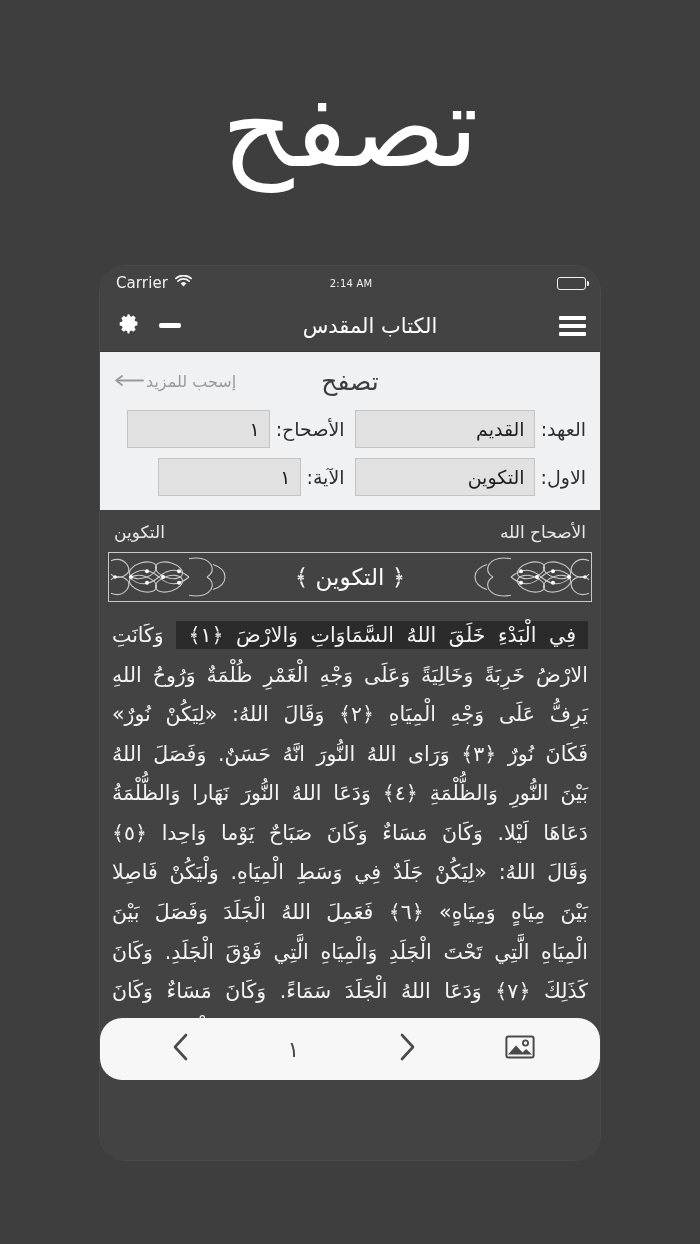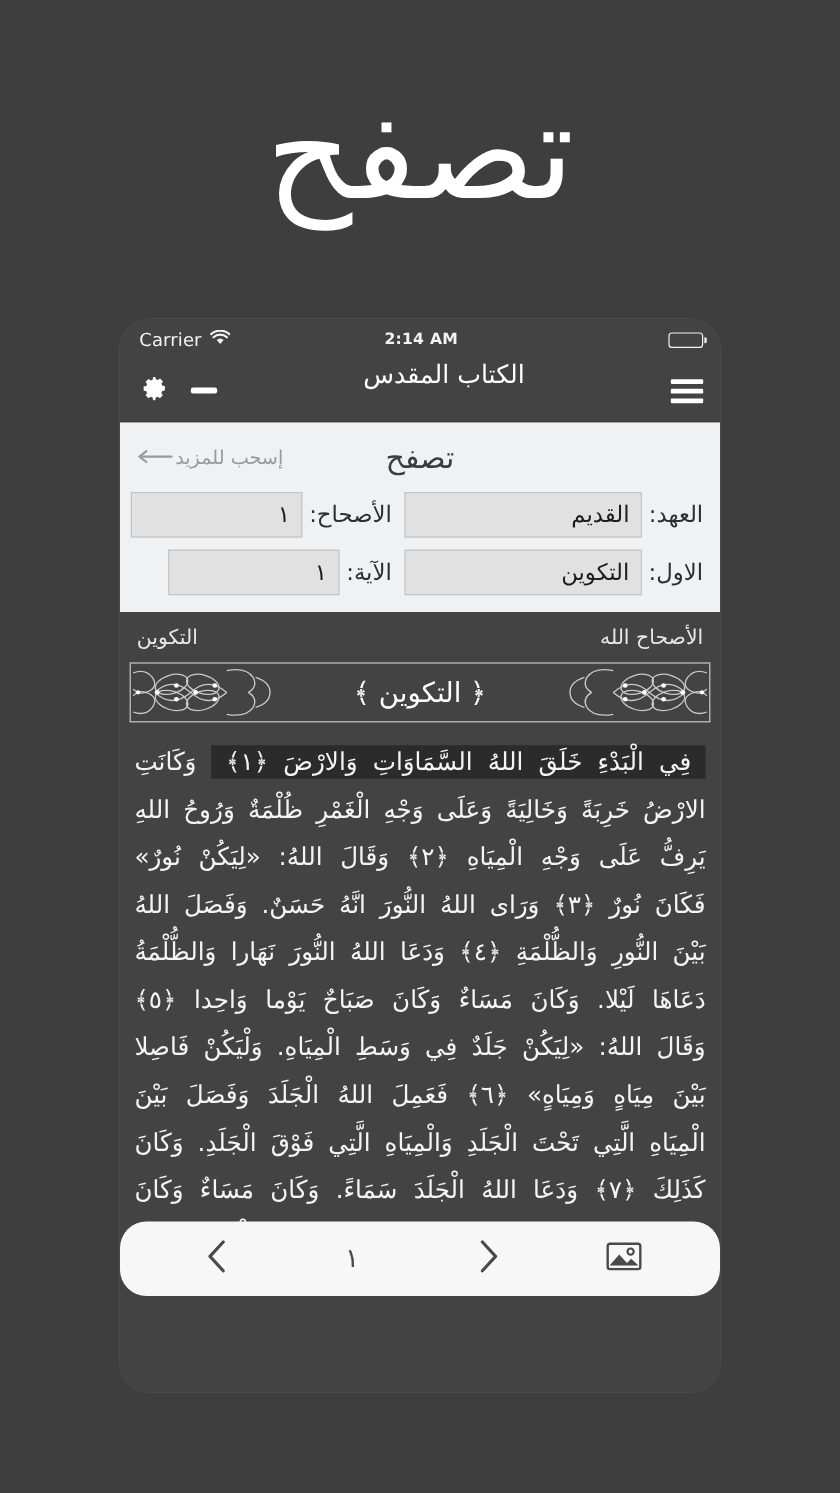--- a/index.html
+++ b/index.html
@@ -71,22 +71,22 @@
   }
   .sb-left {
     display: flex;
     align-items: flex-end;
     gap: 7px;
     flex: 1 1 0;
     min-width: 0;
   }
   .sb-center {
     flex: 0 0 auto;
-    font-size: 13px;
-    font-weight: 700;
+    font-size: 10px;
+    font-weight: 400;
     letter-spacing: .2px;
     text-align: right;
   }
   .sb-right {
     flex: 1 1 0;
     display: flex;
     justify-content: flex-end;
     align-items: center;
   }
   .carrier-label { font-size: 15px; letter-spacing: .1px; }
@@ -115,20 +115,21 @@
     height: 100%;
     background: #f2f2f2;
     border-radius: 1px;
   }
 
   
   .navbar {
     height: 52px;
     background: #434343;
     display: flex;
+    align-items: center;
     padding: 0 14px 0 16px;
     box-sizing: border-box;
     direction: rtl;
     border-bottom: 1px solid #383838;
   }
   .nav-side {
     flex: 0 0 auto;
     display: flex;
     align-items: center;
     gap: 18px;
@@ -229,21 +230,21 @@
     align-items: center;
     justify-content: flex-start;
     padding: 0 9px;
     color: #1d1d1d;
     font-size: 19px;
     direction: rtl;
     cursor: pointer;
     overflow: hidden;
     white-space: nowrap;
   }
-  .field-box.big { width: 198px; padding-left: 6px; }
+  .field-box.big { width: 180px; padding-left: 6px; }
   .field-box.small { width: 143px; }
   .spacer-gap { width: 10px; flex: 0 0 auto; }
 
   
   .reader {
     background: #434343;
     direction: rtl;
     position: relative;
     height: 570px;
     overflow: hidden;

